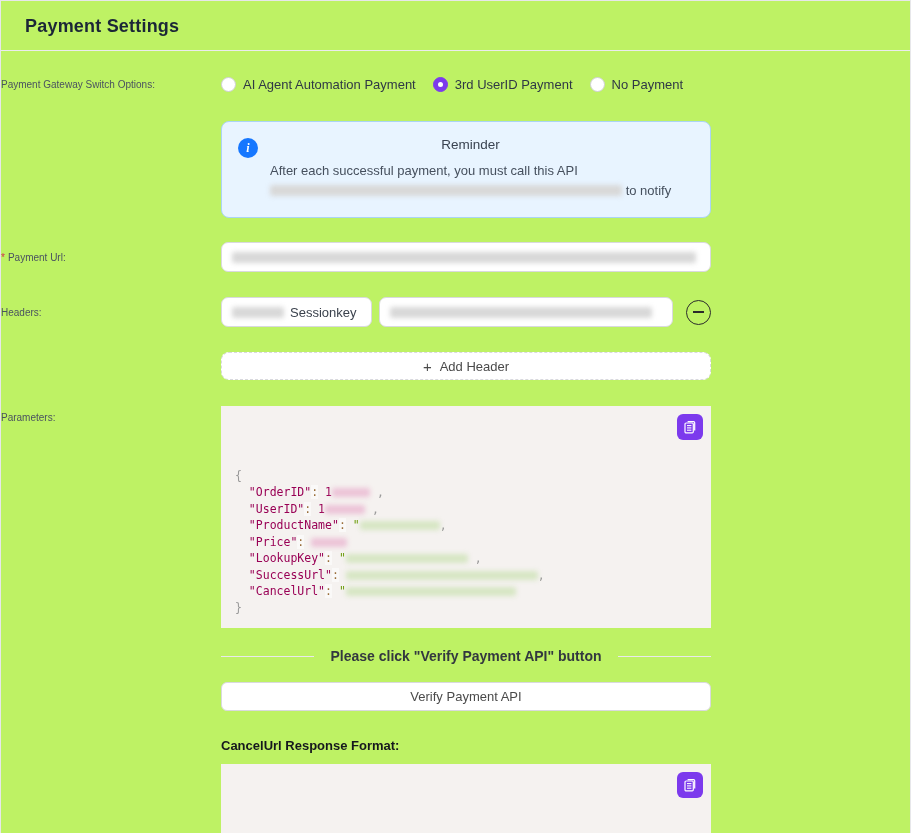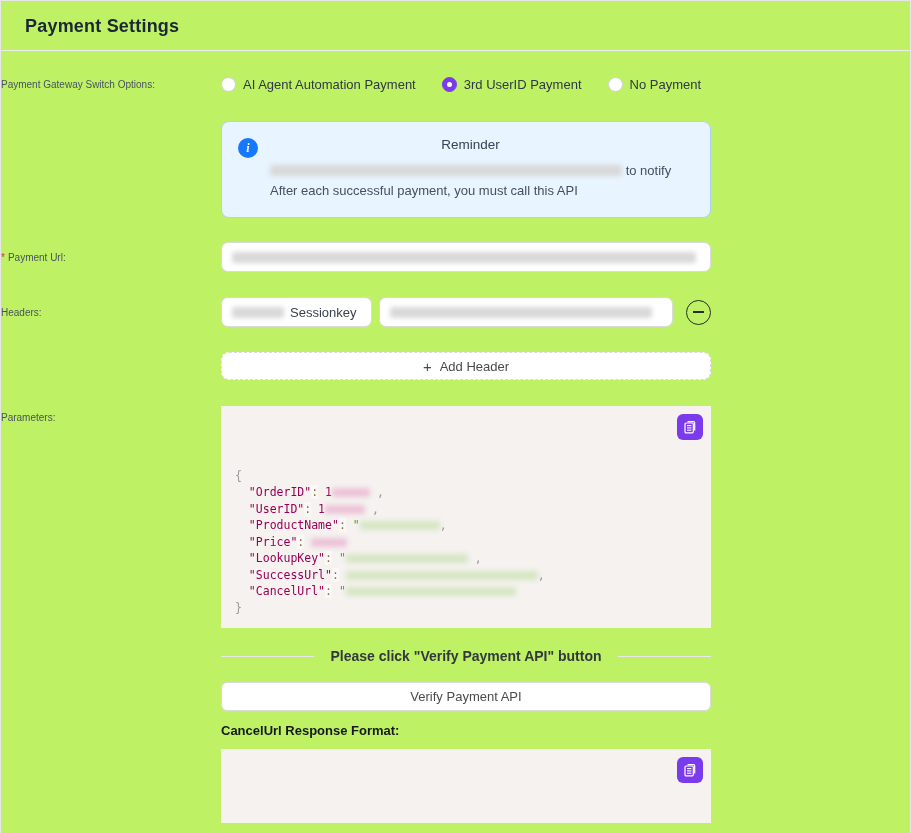--- a/index.html
+++ b/index.html
@@ -9,21 +9,21 @@
   .page-header { padding:15px 24px 13px 24px; border-bottom:1px solid #ebebee; }
   .page-title { font-size:18px; font-weight:700; color:#1b2637; letter-spacing:.2px; }
 
   .form { padding-top:26px; }
   .row { display:flex; align-items:center; }
   .label-col { width:220px; flex-shrink:0; padding-right:13px; font-size:10px; color:#4a5260; }
   .control-col { width:490px; }
   .req { color:#d03050; margin-right:3px; }
 
   
-  .radio-group { display:flex; align-items:center; gap:26px; }
+  .radio-group { display:flex; align-items:center; gap:17px; }
   .radio-option { display:flex; align-items:center; gap:7px; cursor:pointer; }
   .radio-dot { width:15px; height:15px; border-radius:50%; border:1px solid #cfcfd4; background:#fff; position:relative; flex-shrink:0; }
   .radio-dot.selected { background:#7c3aed; border-color:#7c3aed; }
   .radio-dot.selected::after { content:""; position:absolute; left:50%; top:50%; width:5px; height:5px; margin:-2.5px 0 0 -2.5px; border-radius:50%; background:#fff; }
   .radio-label { font-size:13px; color:#2f3845; }
 
   
   .reminder { margin-bottom:24px; }
   .alert { background:#e8f4ff; border:1px solid #aad4f5; border-radius:8px; padding:15px 16px 16px 16px; display:flex; align-items:flex-start; }
   .info-icon { width:20px; height:20px; border-radius:50%; background:#1677ff; color:#fff; display:flex; align-items:center; justify-content:center; font-size:12px; font-weight:700; font-style:italic; font-family:"Liberation Serif","DejaVu Serif",serif; flex-shrink:0; margin-top:1px; }
@@ -62,21 +62,21 @@
   
   .blur { display:inline-block; border-radius:2px; filter:blur(2.6px); vertical-align:-1px; }
   .blur-gray  { background:#d8d8d8; height:11px; }
   .blur-pink  { background:#ecc3d7; height:9px; }
   .blur-green { background:#d6e6c3; height:9px; }
 
   
   .divider { margin-left:220px; width:490px; display:flex; align-items:center; margin-bottom:18px; }
   .divider .line { flex:1; height:1px; background:#e9e9ec; }
   .divider-text { margin:0 16px; font-size:14px; font-weight:700; color:#33383f; white-space:nowrap; }
-  .verify-btn { margin-left:220px; width:490px; height:29px; background:#fff; border:1px solid #d9d9de; border-radius:6px; font-size:13px; color:#4a4a4a; display:flex; align-items:center; justify-content:center; cursor:pointer; margin-bottom:12px; font-family:inherit; }
+  .verify-btn { margin-left:220px; width:490px; height:29px; background:#fff; border:1px solid #d9d9de; border-radius:6px; font-size:13px; color:#4a4a4a; display:flex; align-items:center; justify-content:center; cursor:pointer; margin-bottom:27px; font-family:inherit; }
   .response-label { margin-left:220px; width:490px; font-size:13px; font-weight:700; color:#15181d; margin-bottom:11px; }
   .response-block { margin-left:220px; width:490px; }
 </style>
 </head>
 <body>
 
 <div class="page">
 
   <div class="page-header">
     <div class="page-title">Payment Settings</div>
@@ -102,25 +102,25 @@
         </div>
     </div>
 
     <div class="row reminder">
       <div class="label-col"></div>
       <div class="control-col">
         <div class="alert">
           <div class="info-icon">i</div>
           <div class="alert-body">
             <div class="alert-title">Reminder</div>
+            <div class="alert-line">After each successful payment, you must call this API</div>
             <div class="alert-line">
               <span class="blur blur-gray" style="width:352px;"></span>
               <span>to notify</span>
             </div>
-            <div class="alert-line">After each successful payment, you must call this API</div>
           </div>
         </div>
       </div>
     </div>
 
     <div class="row row-gap">
       <div class="label-col">
         <span class="req">*</span><span>Payment Url:</span>
       </div>
       <div class="control-col">

